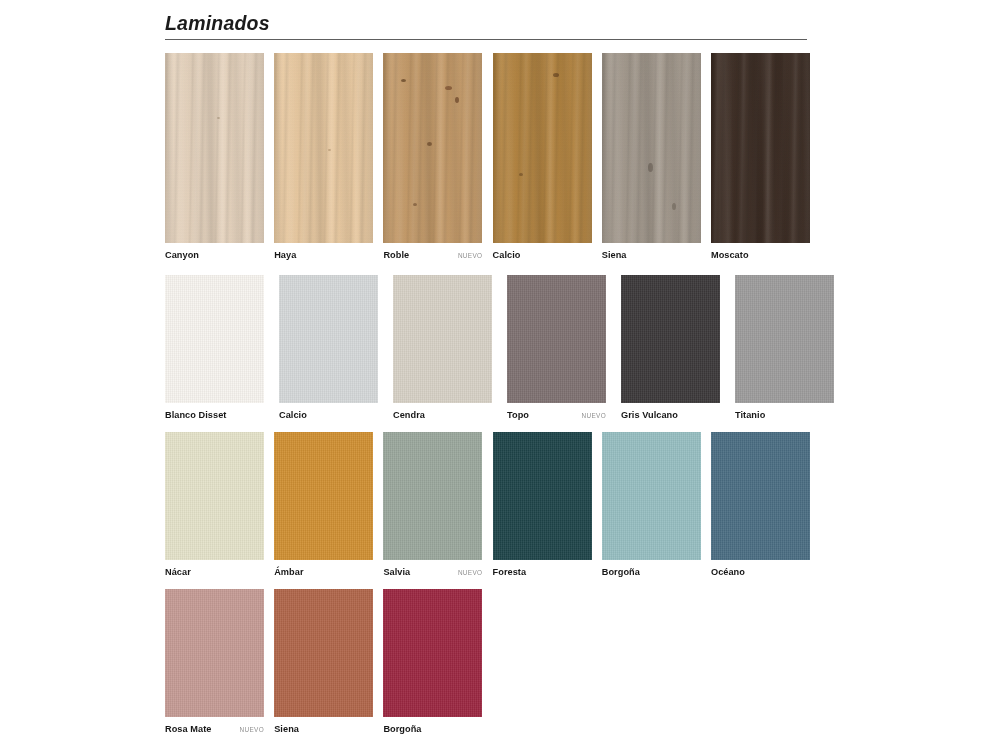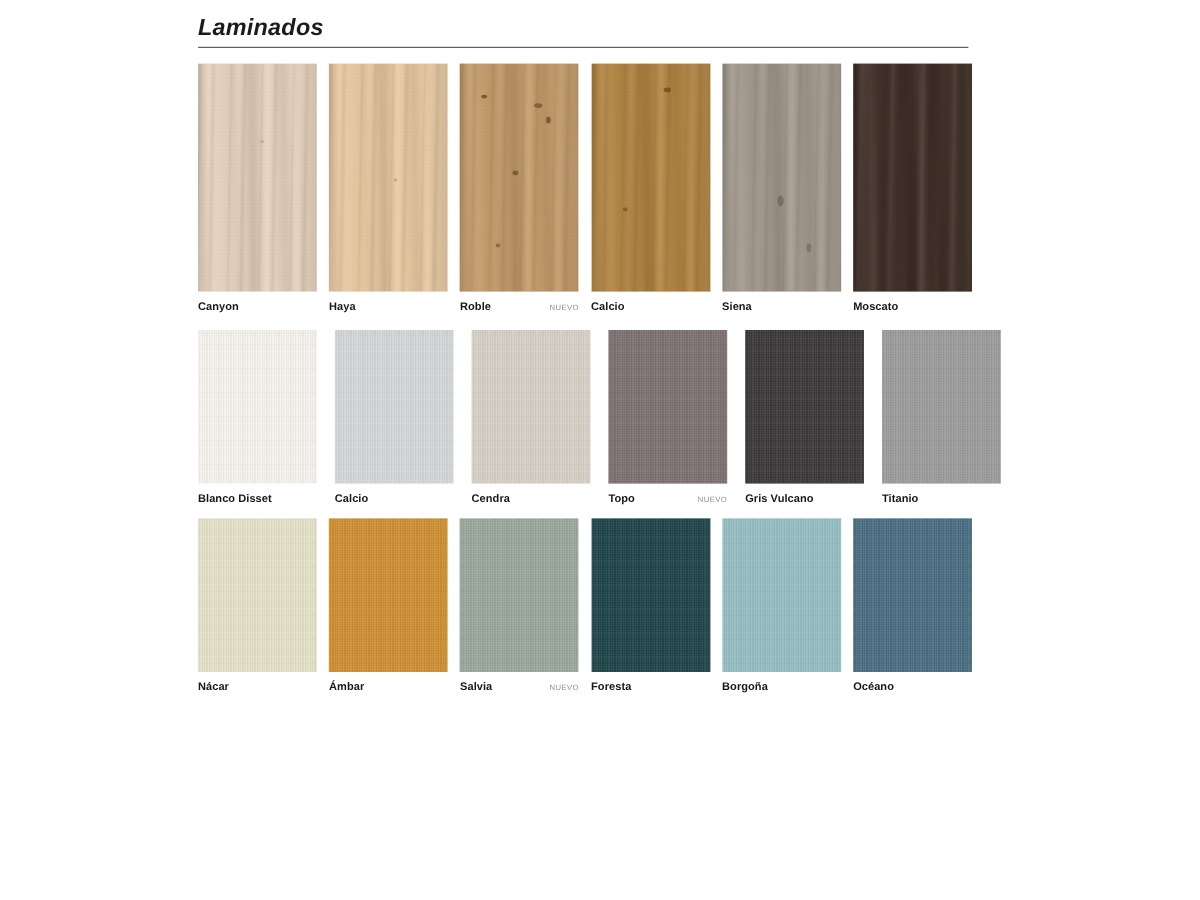--- a/index.html
+++ b/index.html
@@ -325,14 +325,37 @@
         </div>
       </div>
       <div class="swatch-cell row-short">
         <div class="swatch-chip tex-plain" style="background-color: rgb(74, 109, 130);"></div>
         <div class="swatch-label-row">
           <span class="swatch-name">Océano</span>
           <span class="swatch-new hidden">NUEVO</span>
         </div>
       </div>
     </div>
+  <div class="grid-row r4">
+      <div class="swatch-cell row-short">
+        <div class="swatch-chip tex-plain" style="background-color: rgb(197, 155, 148);"></div>
+        <div class="swatch-label-row">
+          <span class="swatch-name">Rosa Mate</span>
+          <span class="swatch-new">NUEVO</span>
+        </div>
+      </div>
+      <div class="swatch-cell row-short">
+        <div class="swatch-chip tex-plain" style="background-color: rgb(176, 101, 74);"></div>
+        <div class="swatch-label-row">
+          <span class="swatch-name">Siena</span>
+          <span class="swatch-new hidden">NUEVO</span>
+        </div>
+      </div>
+      <div class="swatch-cell row-short">
+        <div class="swatch-chip tex-plain" style="background-color: rgb(155, 39, 65);"></div>
+        <div class="swatch-label-row">
+          <span class="swatch-name">Borgoña</span>
+          <span class="swatch-new hidden">NUEVO</span>
+        </div>
+      </div>
+    </div>
 
 </div>
 
 </body></html>

